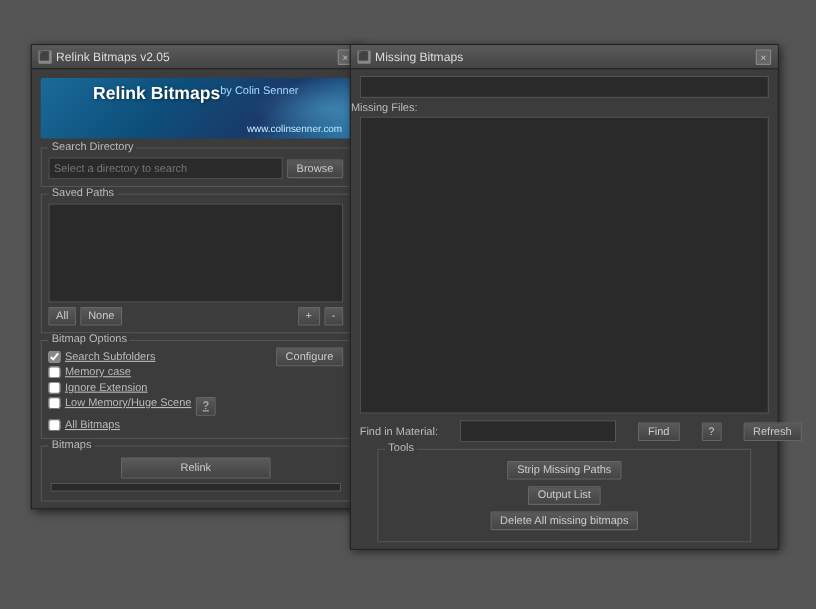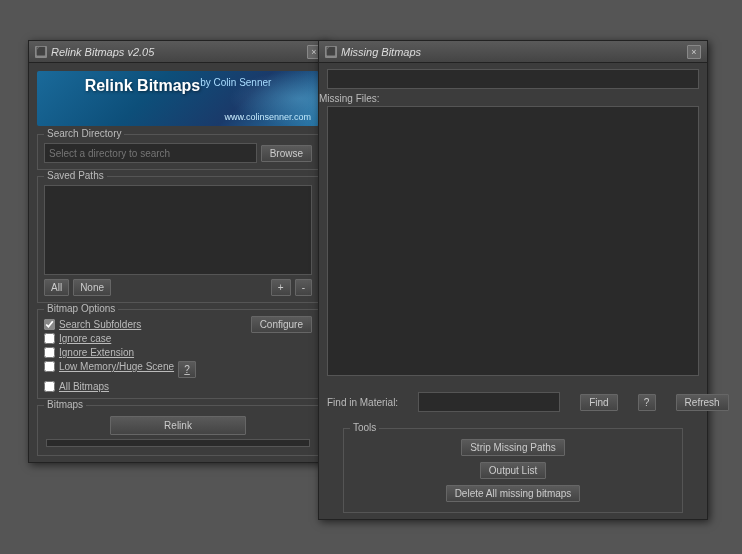--- a/index.html
+++ b/index.html
@@ -52,21 +52,20 @@
       border-radius: 1px;
       font-size: 8px;
       display: flex;
       align-items: center;
       justify-content: center;
       color: #ccc;
     }
     .title-bar-title {
       font-size: 11px;
       color: #ddd;
-      font-style: italic;
     }
     .close-btn {
       width: 14px;
       height: 14px;
       background: #666;
       border: 1px solid #888;
       border-radius: 1px;
       display: flex;
       align-items: center;
       justify-content: center;
@@ -246,21 +245,21 @@
       margin: 0 8px;
       background: #2a2a2a;
       border: 1px solid #555;
       height: 270px;
     }
 
     .find-row {
       display: flex;
       align-items: center;
       gap: 20px;
-      margin: 16px 8px;
+      margin: 6px 8px;
     }
     .find-label {
       font-size: 10px;
       color: #bbb;
       white-space: nowrap;
     }
     .find-input {
       flex: 1;
       background: #2a2a2a;
       border: 1px solid #555;
@@ -360,21 +359,21 @@
     <div class="section">
       <span class="section-label">Bitmap Options</span>
       <div class="options-header">
         <div class="options-left">
           <div class="checkbox-row">
             <input type="checkbox" checked="" style="">
             <span>Search Subfolders</span>
           </div>
           <div class="checkbox-row">
             <input type="checkbox" style="">
-            <span>Ignore case</span>
+            <span>Memory case</span>
           </div>
           <div class="checkbox-row">
             <input type="checkbox" style="">
             <span>Ignore Extension</span>
           </div>
           <div class="checkbox-row">
             <input type="checkbox" style="">
             <span>Low Memory/Huge Scene</span>
             <button class="question-btn">?</button>
           </div>

